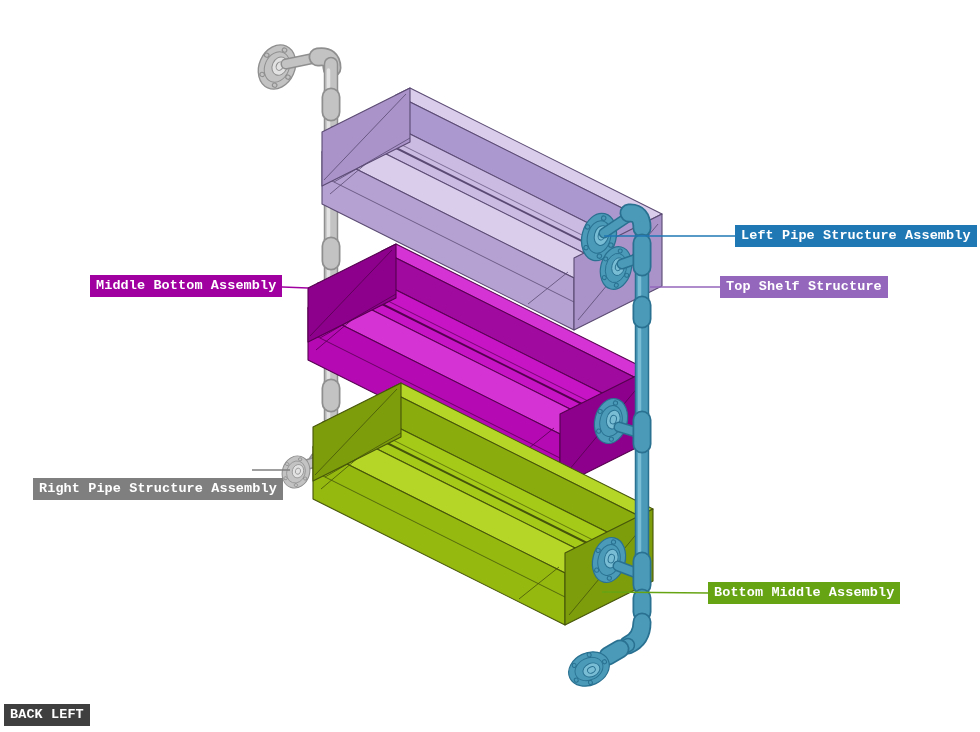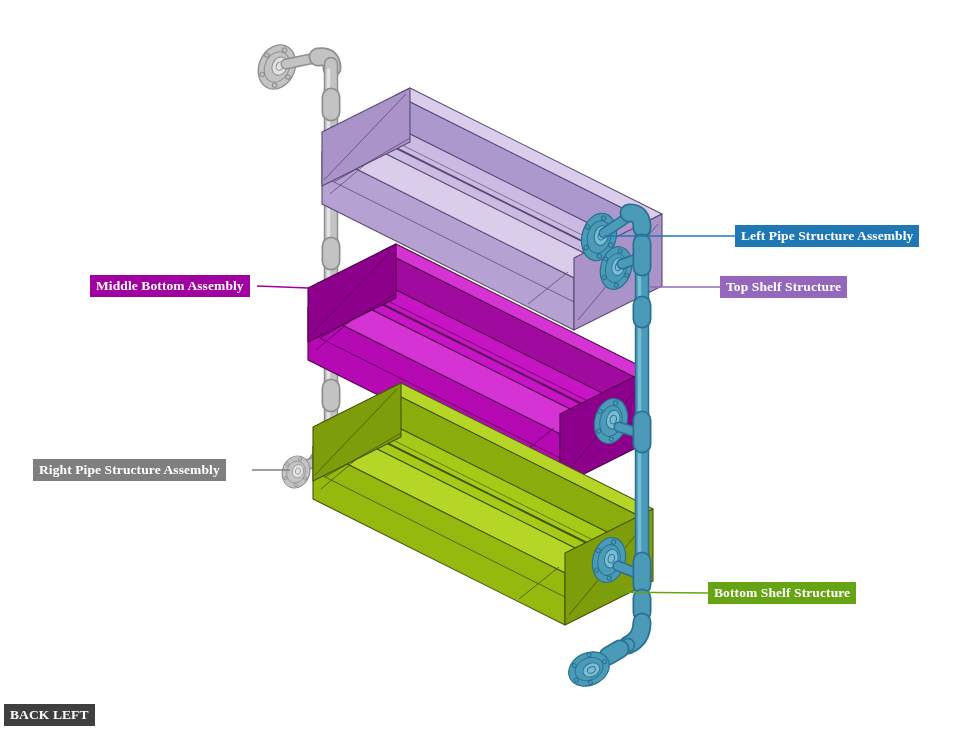--- a/index.html
+++ b/index.html
@@ -1,31 +1,31 @@
 <!DOCTYPE html>
 <html style="--lbl-blue: #1f77b4; --lbl-purple: #9467bd; --lbl-magenta: #a0009f; --lbl-gray: #7f7f7f; --lbl-green: #66a414; --lbl-dark: #3f3f3f; --lbl-text: #ffffff; --lav-top: #d9cdeb; --lav-front: #b6a2d2; --lav-end: #a993c8; --lav-floor: #cbbbe3; --lav-inner: #ab98cf; --lav-line: #5a4a73; --mag-top: #d633d5; --mag-front: #b509b4; --mag-end: #8d008c; --mag-floor: #c715c6; --mag-inner: #a00a9f; --mag-line: #55004f; --grn-top: #b5d626; --grn-front: #95b90f; --grn-end: #7d9d0b; --grn-floor: #a6ca18; --grn-inner: #8aad0d; --grn-line: #45540a; --blue-edge: #2a7191; --blue-body: #4a9ab8; --blue-core: #79bdd5; --gray-edge: #8f8f8f; --gray-body: #c3c3c3; --gray-core: #e2e2e2;"><head>
 <meta charset="utf-8">
 <style>
   html,body{margin:0;padding:0;background:#fff;}
   #stage{
     position:relative;width:980px;height:732px;overflow:hidden;background:#fff;
-    font-family:Liberation Serif, serif;
+    font-family:Liberation Mono, monospace;
   }
   #scene{position:absolute;left:0;top:0;}
 
   
   .co{
     position:absolute;height:22px;line-height:22px;padding:0 6px;
     color:var(--lbl-text);font-size:13.5px;font-weight:bold;white-space:nowrap;
     letter-spacing:0.1px;
   }
   #co-left  {left:735px;top:225px;background:var(--lbl-blue);}
   #co-top   {left:720px;top:276px;background:var(--lbl-purple);}
   #co-mid   {left:90px; top:275px;background:var(--lbl-magenta);}
-  #co-right {left:33px; top:459px;background:var(--lbl-gray);}
+  #co-right {left:33px; top:478px;background:var(--lbl-gray);}
   #co-bot   {left:708px;top:582px;background:var(--lbl-green);}
   #co-view  {left:4px;  top:704px;background:var(--lbl-dark);}
 
   
   .ld{stroke-width:1.5;fill:none;}
   .ld-blue{stroke:var(--lbl-blue);}
   .ld-purple{stroke:var(--lbl-purple);}
   .ld-magenta{stroke:var(--lbl-magenta);}
   .ld-gray{stroke:var(--lbl-gray);}
   .ld-green{stroke:var(--lbl-green);}
@@ -167,15 +167,15 @@
       <line class="ld ld-magenta" x1="257" y1="286" x2="308" y2="288"></line>
       <line class="ld ld-gray" x1="252" y1="470" x2="290" y2="470"></line>
       <line class="ld ld-green" x1="602" y1="592" x2="709" y2="593"></line>
     </g>
   </svg>
 
   <div id="co-left" class="co">Left Pipe Structure Assembly</div>
   <div id="co-top" class="co">Top Shelf Structure</div>
   <div id="co-mid" class="co">Middle Bottom Assembly</div>
   <div id="co-right" class="co">Right Pipe Structure Assembly</div>
-  <div id="co-bot" class="co">Bottom Shelf Structure</div>
+  <div id="co-bot" class="co">Bottom Middle Assembly</div>
   <div id="co-view" class="co">BACK LEFT</div>
 </div>
 
 </body></html>

